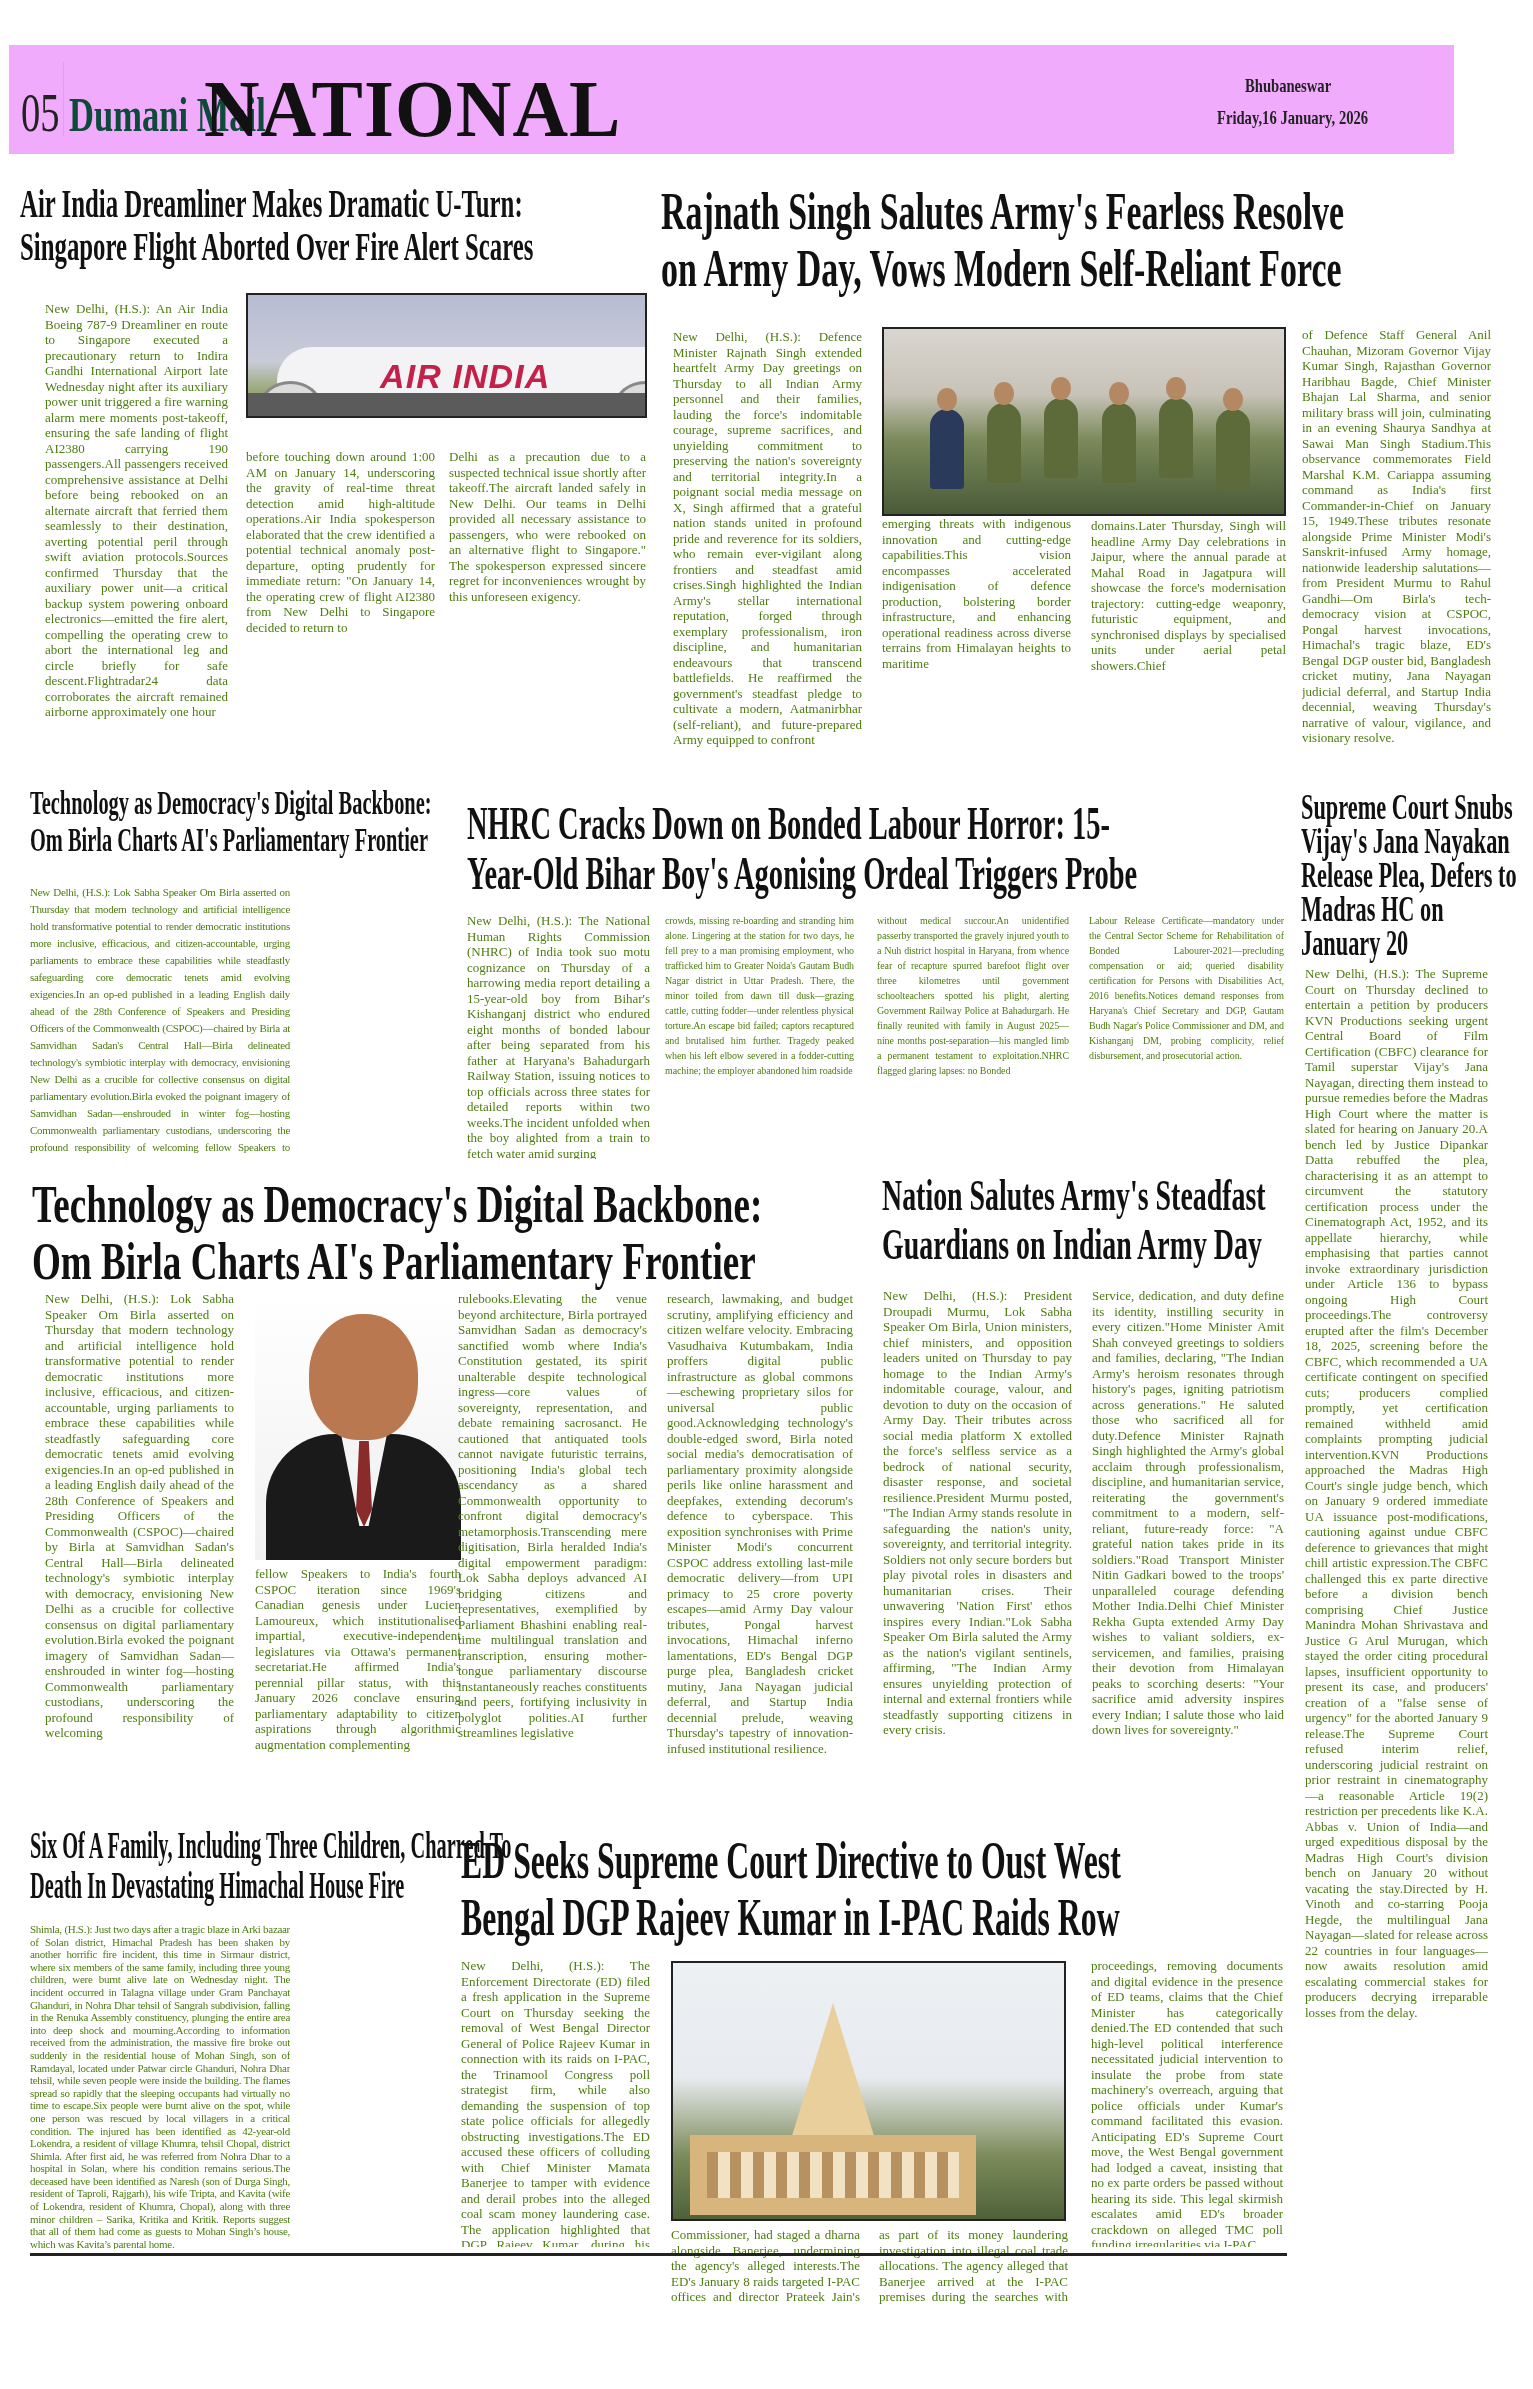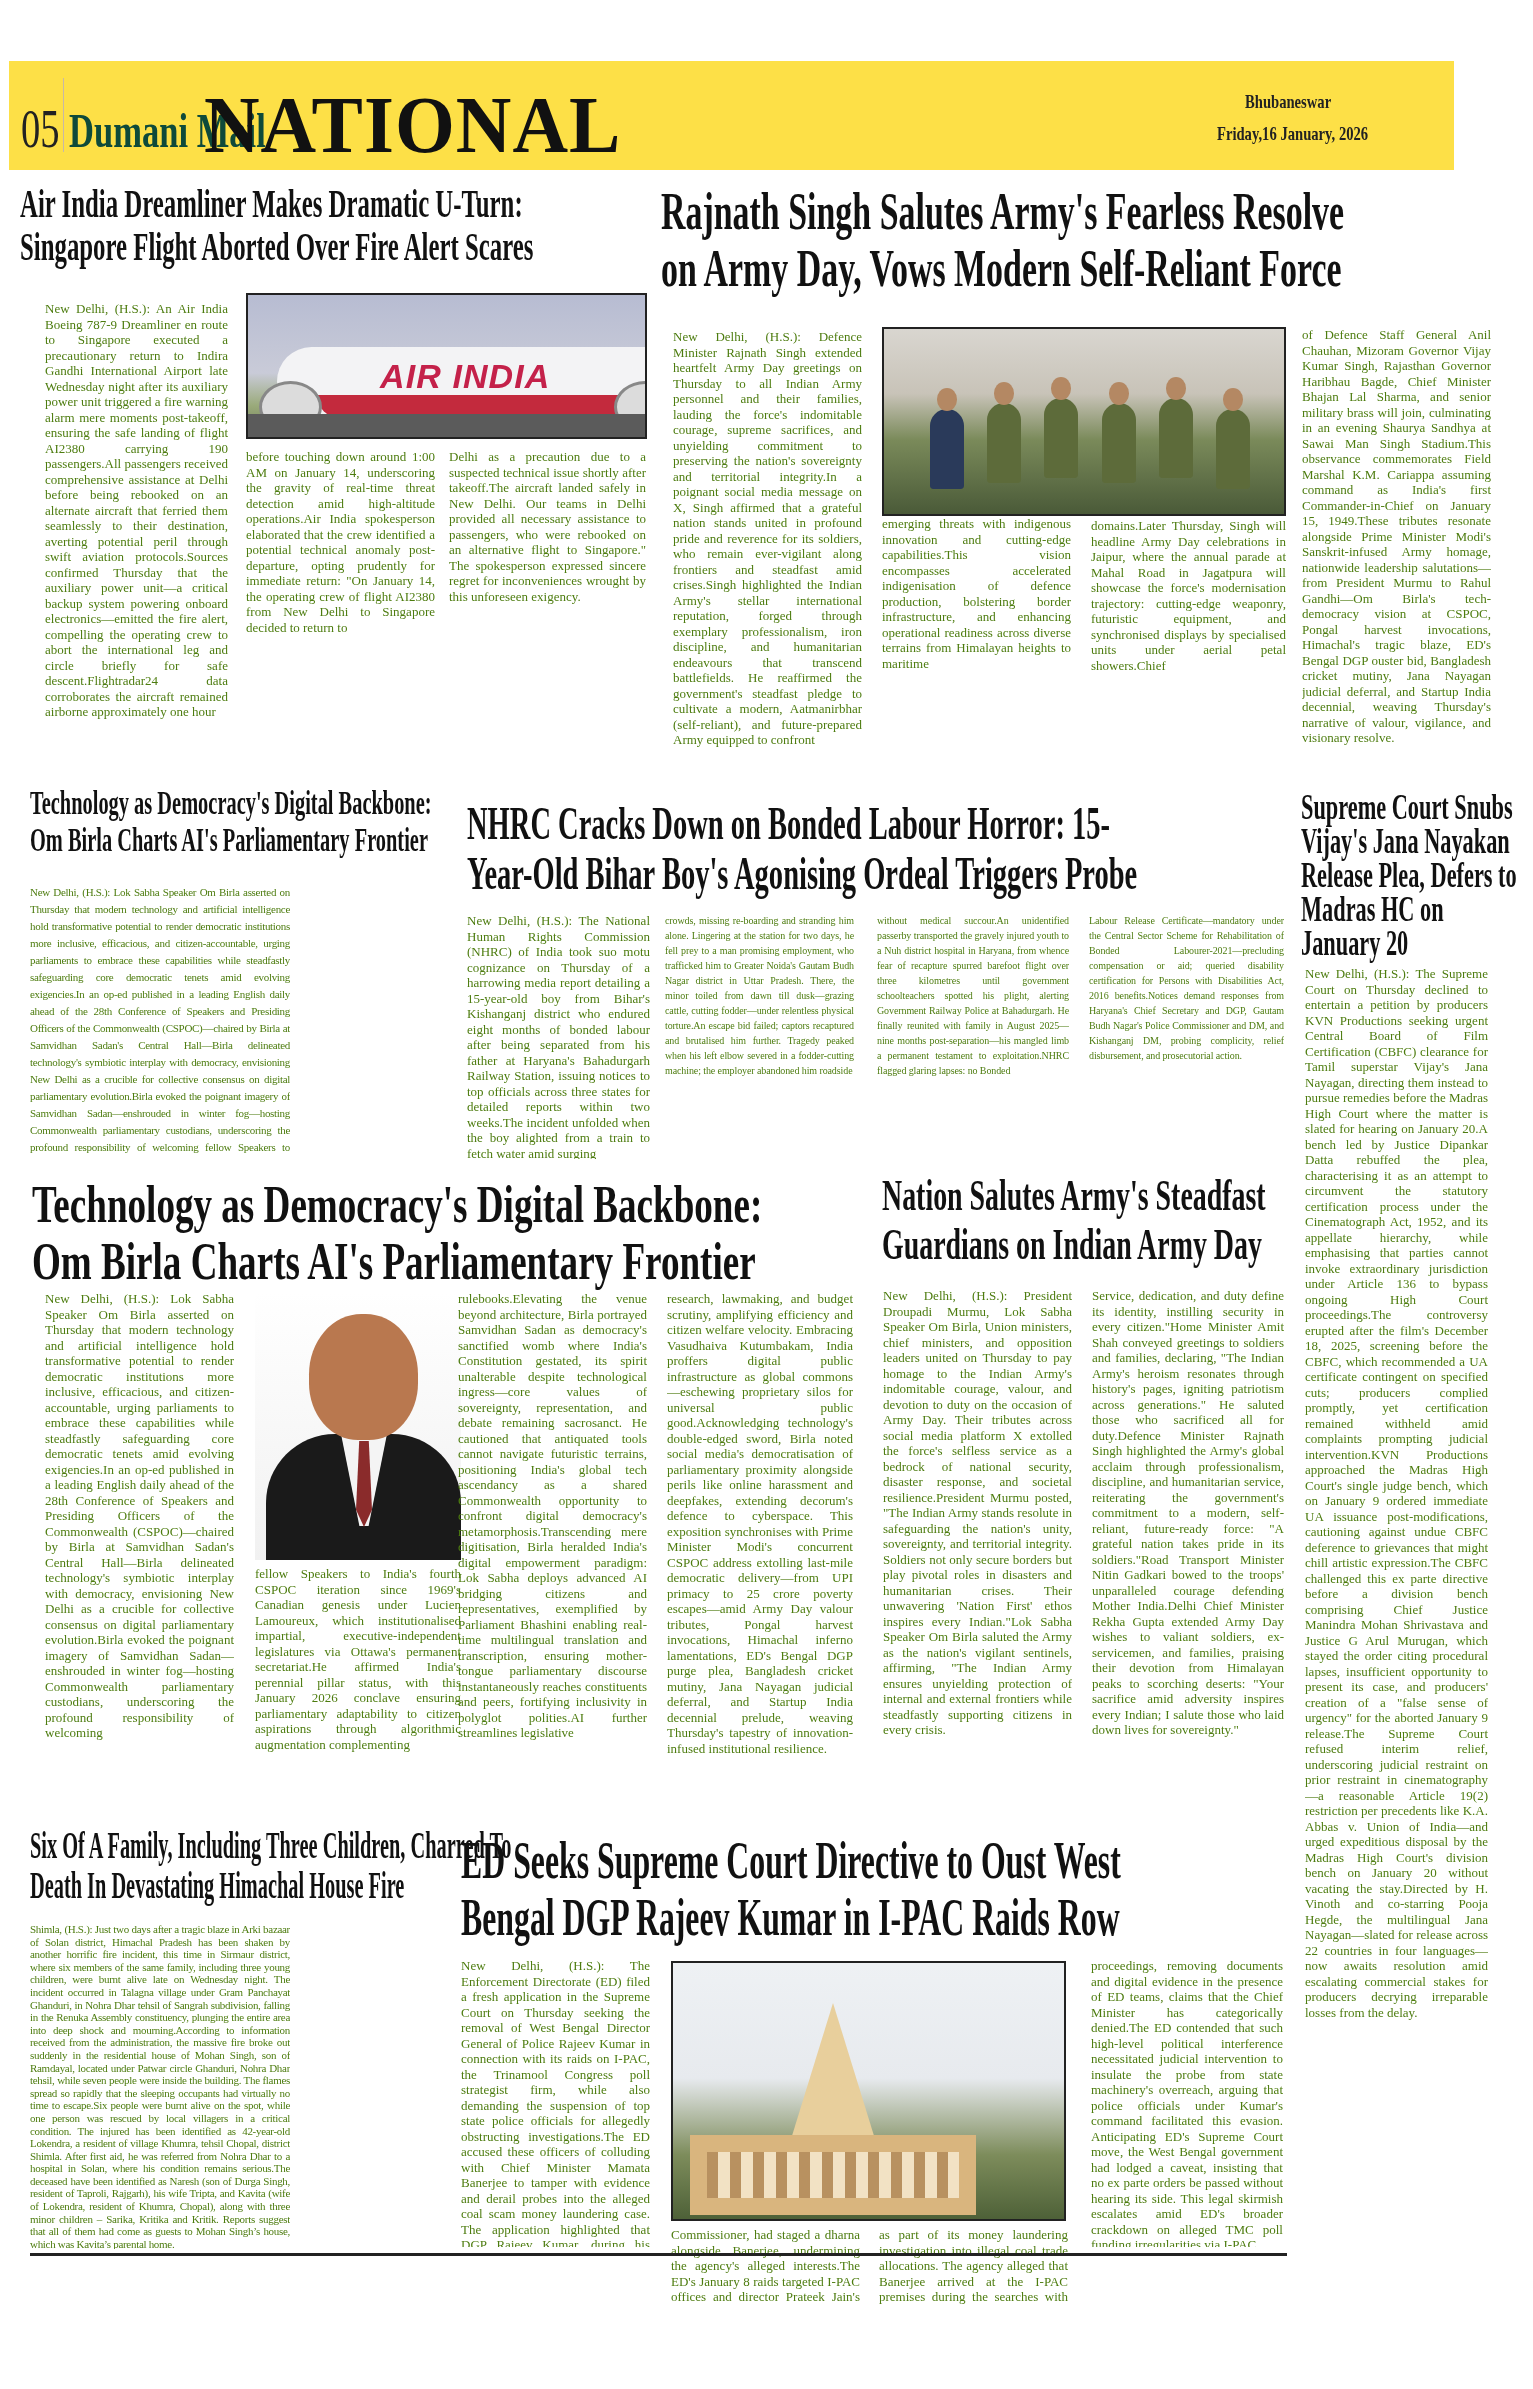--- a/index.html
+++ b/index.html
@@ -1,19 +1,19 @@
 <!DOCTYPE html>
 <html style="font-size:9.2px"><head>
 <meta charset="utf-8">
 <style>
   * { box-sizing: border-box; margin: 0; padding: 0; }
   html, body { width: 1533px; height: 2389px; background: #ffffff; overflow: hidden; }
   body { position: relative; font-family: "Liberation Serif", "DejaVu Serif", serif; color: #1a1a1a; }
 
-  .masthead { position: absolute; left: 8.6px; top: 45px; width: 1445px; height: 109px; background: #fde047; margin-top: 16px; }
+  .masthead { position: absolute; left: 8.6px; top: 45px; width: 1445px; height: 109px; background: #f0abfc; }
   .mh-num { position: absolute; left: 12.6px; top: 40px; font-size: 55px; line-height: 1; color: #222; transform: scaleX(0.7); transform-origin: left; font-family: "Liberation Serif", serif; }
   .mh-divider { position: absolute; left: 54px; top: 17px; width: 1.1px; height: 74px; background: #c8b8a6; }
   .mh-brand { position: absolute; left: 60px; top: 46px; font-size: 48px; line-height: 1; color: #0e4a3a; font-weight: bold; transform: scaleX(0.72); transform-origin: left; }
   .mh-section { position: absolute; left: 195px; top: 24px; font-size: 81px; font-weight: bold; line-height: 1; color: #111; letter-spacing: 1.1px; transform: scaleX(0.95); transform-origin: left; }
   .mh-city { position: absolute; left: 1236px; top: 30px; font-size: 19.5px; font-weight: bold; color: #222; transform: scaleX(0.75); transform-origin: left; }
   .mh-date { position: absolute; left: 1208px; top: 62px; font-size: 19.5px; font-weight: bold; color: #222; transform: scaleX(0.75); transform-origin: left; white-space: nowrap; }
 
   .hl { position: absolute; font-family: "Liberation Serif", serif; color: #111; line-height: 1.08; white-space: nowrap; transform-origin: left top; }
   .hl span { display: block; }
 
@@ -61,21 +61,21 @@
   <div class="mh-city">Bhubaneswar</div>
   <div class="mh-date">Friday,16 January, 2026</div>
 </header>
 
 <article>
   <h2 class="hl" style="left:20px;top:182px;font-size:40px;transform:scaleX(0.62);">
     <span>Air India Dreamliner Makes Dramatic U-Turn:</span>
     <span>Singapore Flight Aborted Over Fire Alert Scares</span>
   </h2>
   <div class="body" style="left:45px;top:301px;width:183px;height:464px;">New Delhi, (H.S.): An Air India Boeing 787-9 Dreamliner en route to Singapore executed a precautionary return to Indira Gandhi International Airport late Wednesday night after its auxiliary power unit triggered a fire warning alarm mere moments post-takeoff, ensuring the safe landing of flight AI2380 carrying 190 passengers.All passengers received comprehensive assistance at Delhi before being rebooked on an alternate aircraft that ferried them seamlessly to their destination, averting potential peril through swift aviation protocols.Sources confirmed Thursday that the auxiliary power unit—a critical backup system powering onboard electronics—emitted the fire alert, compelling the operating crew to abort the international leg and circle briefly for safe descent.Flightradar24 data corroborates the aircraft remained airborne approximately one hour</div>
-  <div class="photo plane-photo" style="left:246px;top:293px;width:401px;height:146px;">
+  <div class="photo plane-photo" style="left:246px;top:293px;width:401px;height:125px;">
     <div class="plane-body"></div>
     <div class="plane-belly"></div>
     <div class="plane-logo">AIR INDIA</div>
     <div class="engine" style="left:11.4px;top:86px;"></div>
     <div class="engine" style="left:366px;top:86px;"></div>
     <div class="runway"></div>
   </div>
   <div class="body" style="left:246px;top:449px;width:189px;height:309px;">before touching down around 1:00 AM on January 14, underscoring the gravity of real-time threat detection amid high-altitude operations.Air India spokesperson elaborated that the crew identified a potential technical anomaly post-departure, opting prudently for immediate return: "On January 14, the operating crew of flight AI2380 from New Delhi to Singapore decided to return to</div>
   <div class="body" style="left:449px;top:449px;width:197px;height:309px;">Delhi as a precaution due to a suspected technical issue shortly after takeoff.The aircraft landed safely in New Delhi. Our teams in Delhi provided all necessary assistance to passengers, who were rebooked on an alternative flight to Singapore." The spokesperson expressed sincere regret for inconveniences wrought by this unforeseen exigency.</div>
 </article>

